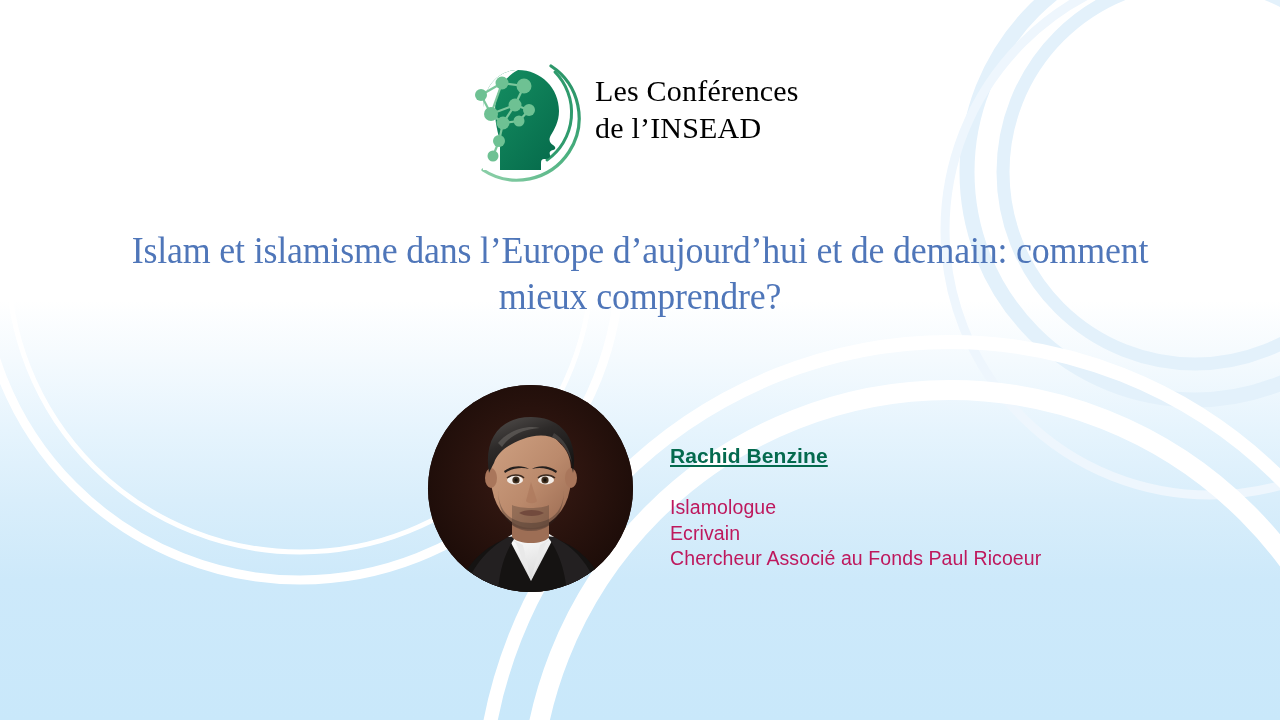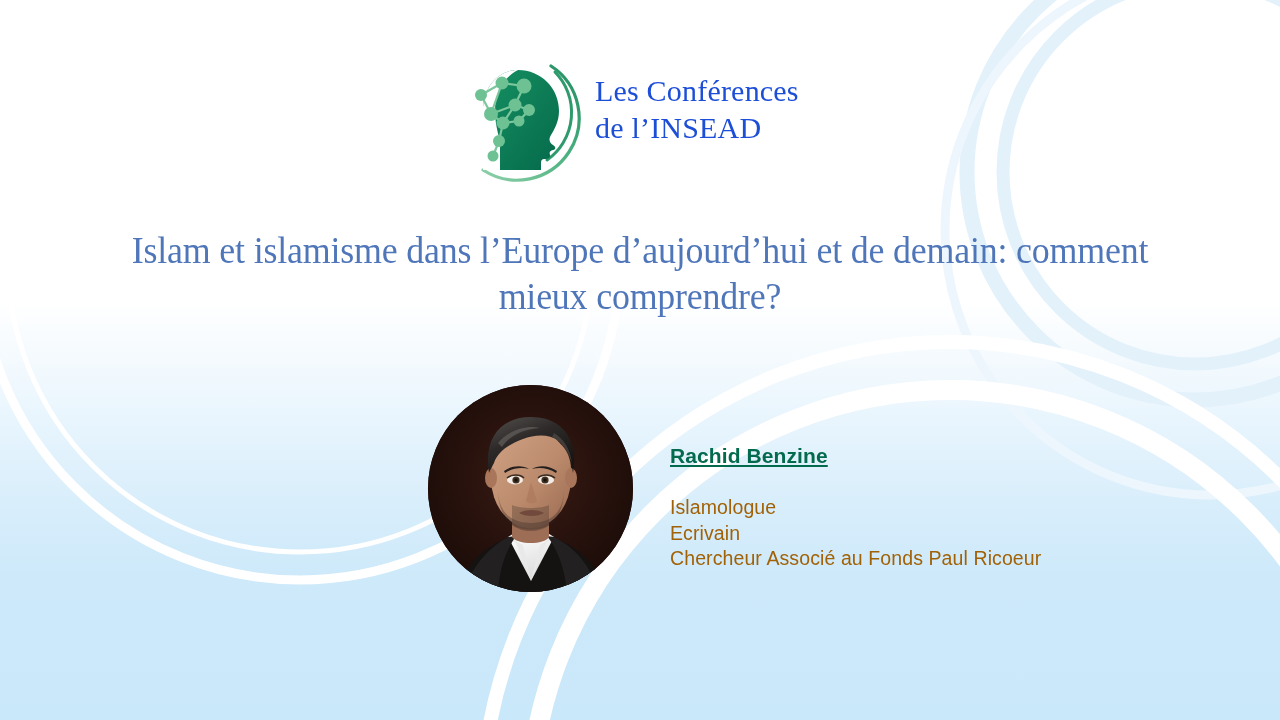--- a/index.html
+++ b/index.html
@@ -104,21 +104,21 @@
   .conf-mark {
     position: absolute;
     left: 0; top: 0;
     width: 140px;
     height: 140px;
   }
   .conf-text {
     position: absolute;
     left: 152px;
     top: 24px;
-    color: #1d4ed8;
+    color: #000000;
     font-family: "Liberation Serif", serif;
     font-size: 30px;
     line-height: 37px;
     white-space: pre-line;
     letter-spacing: 0.2px;
   }
 
   
   .title {
     position: absolute;
@@ -157,21 +157,21 @@
   .speaker-name {
     color: #046a4e;
     font-size: 21px;
     font-weight: bold;
     letter-spacing: 0.1px;
     line-height: 26px;
     text-decoration: underline;
   }
   .speaker-roles {
     margin-top: 26px;
-    color: #a16207;
+    color: #be185d;
     font-size: 19.5px;
     line-height: 25.5px;
     white-space: pre-line;
     letter-spacing: 0.1px;
   }
 </style>
 </head>
 <body>
 
 <div id="slide">

